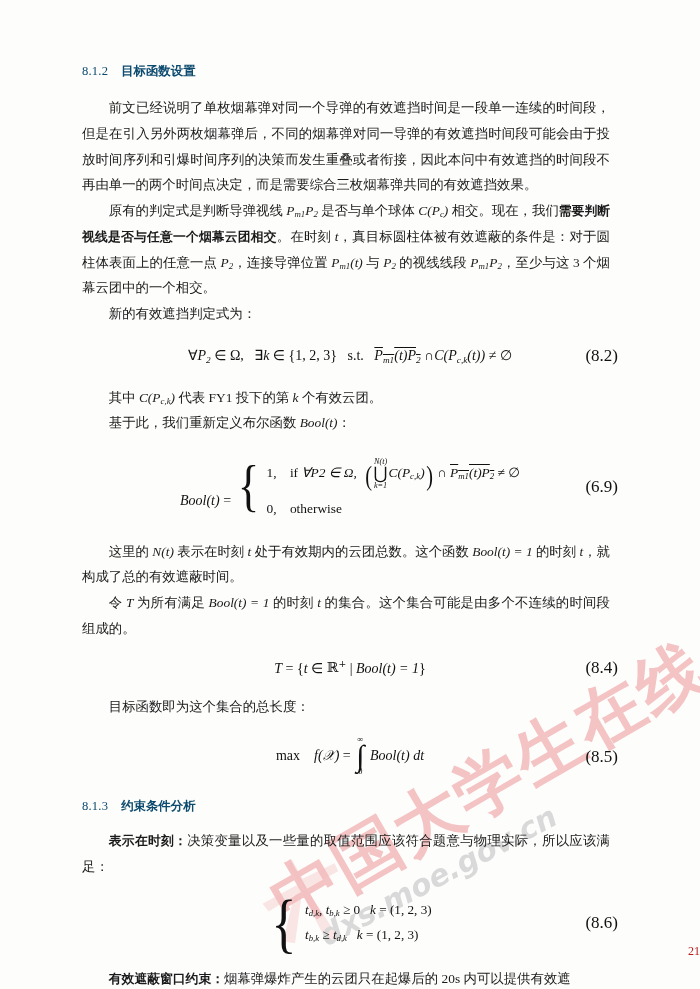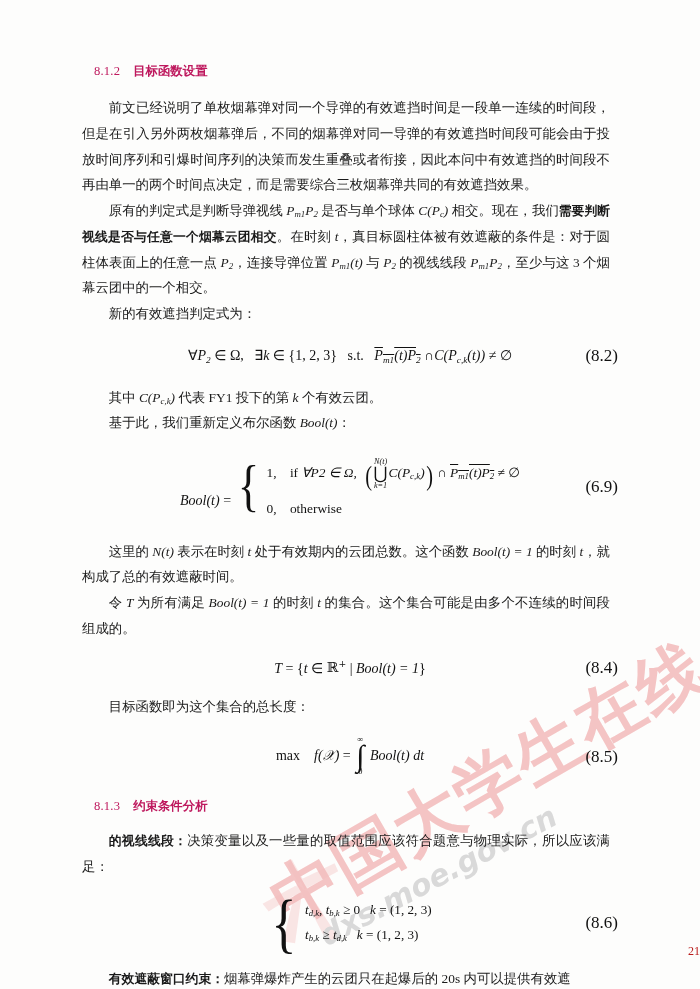--- a/index.html
+++ b/index.html
@@ -77,23 +77,23 @@
     left: 82px;
     top: 64px;
     width: 536px;
     z-index: 2;
   }
 
   h3.sec {
     font-family: "DejaVu Sans", sans-serif;
     font-size: 12.4px;
     font-weight: 700;
-    margin: 0 0 16px 12px;
+    margin: 0 0 16px 0;
     line-height: 1.2;
-    color: #be185d;
+    color: #0c4a6e;
   }
   h3.sec .num {
     font-family: "Liberation Serif", serif;
     font-weight: 400;
     font-size: 12.6px;
     margin-right: 13px;
     letter-spacing: 0.2px;
   }
   h3.sec.second {
     margin-top: 22px;
@@ -324,21 +324,21 @@
         <span class="mi">Bool(t)</span>
         <span class="mi">dt</span>
       </div>
       <span class="eqtag">(8.5)</span>
     </div>
 
     <h3 class="sec second">
       <span class="num">8.1.3</span><span>约束条件分析</span>
     </h3>
 
-    <p class="para"><span class="bold">的视线线段：</span><span>决策变量以及一些量的取值范围应该符合题意与物理实际，所以应该满足：</span></p>
+    <p class="para"><span class="bold">表示在时刻：</span><span>决策变量以及一些量的取值范围应该符合题意与物理实际，所以应该满足：</span></p>
 
     <div class="eqrow eq86" style="margin-top:16px;margin-bottom:16px">
       <div class="eqbody">
         <span class="cases">
           <span class="brace tall" style="font-size:66px">{</span>
           <span class="cases-rows">
             <span class="row">
               <span class="mi">t<sub>d,k</sub>, t<sub>b,k</sub></span><span class="mr"> ≥ 0</span>
               &nbsp;&nbsp;<span class="mi">k</span><span class="mr"> = (1, 2, 3)</span>
             </span>

